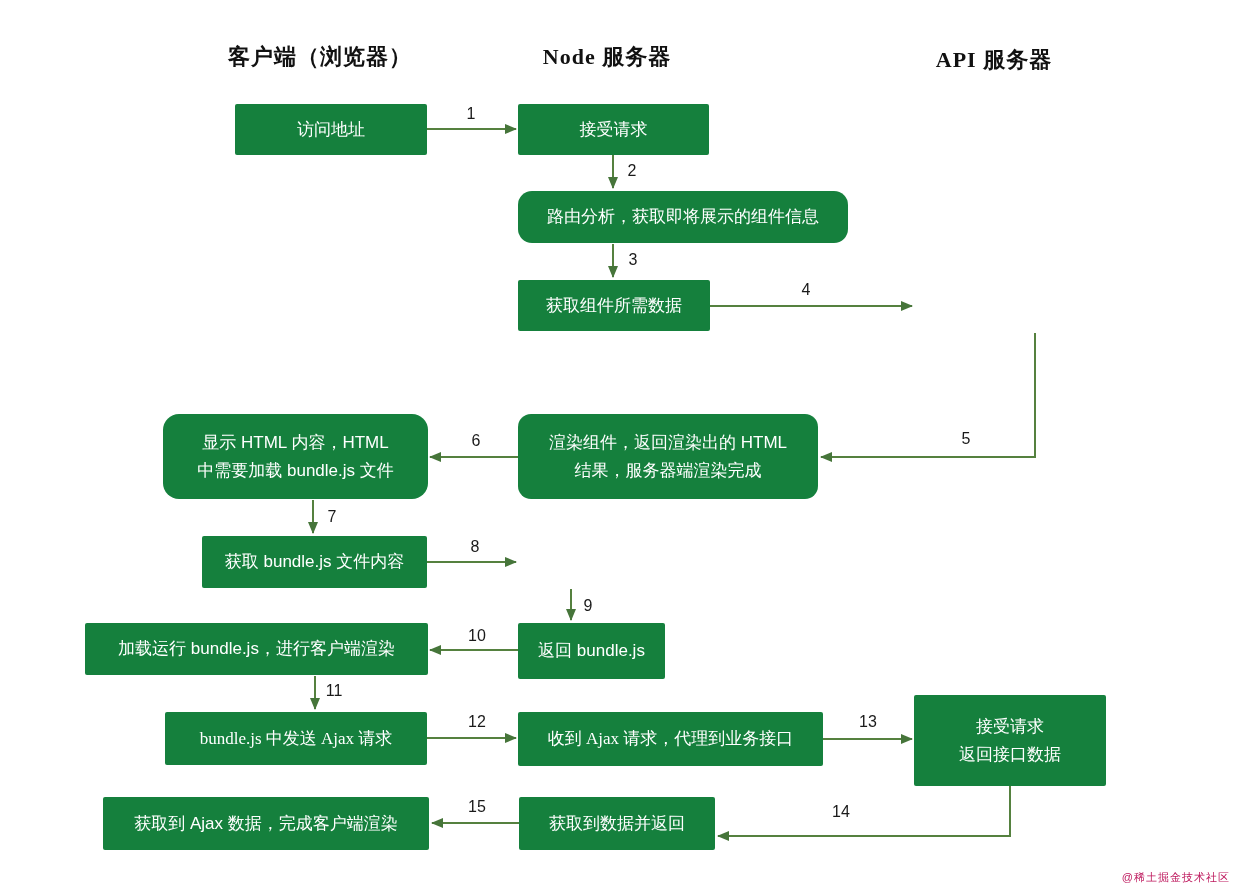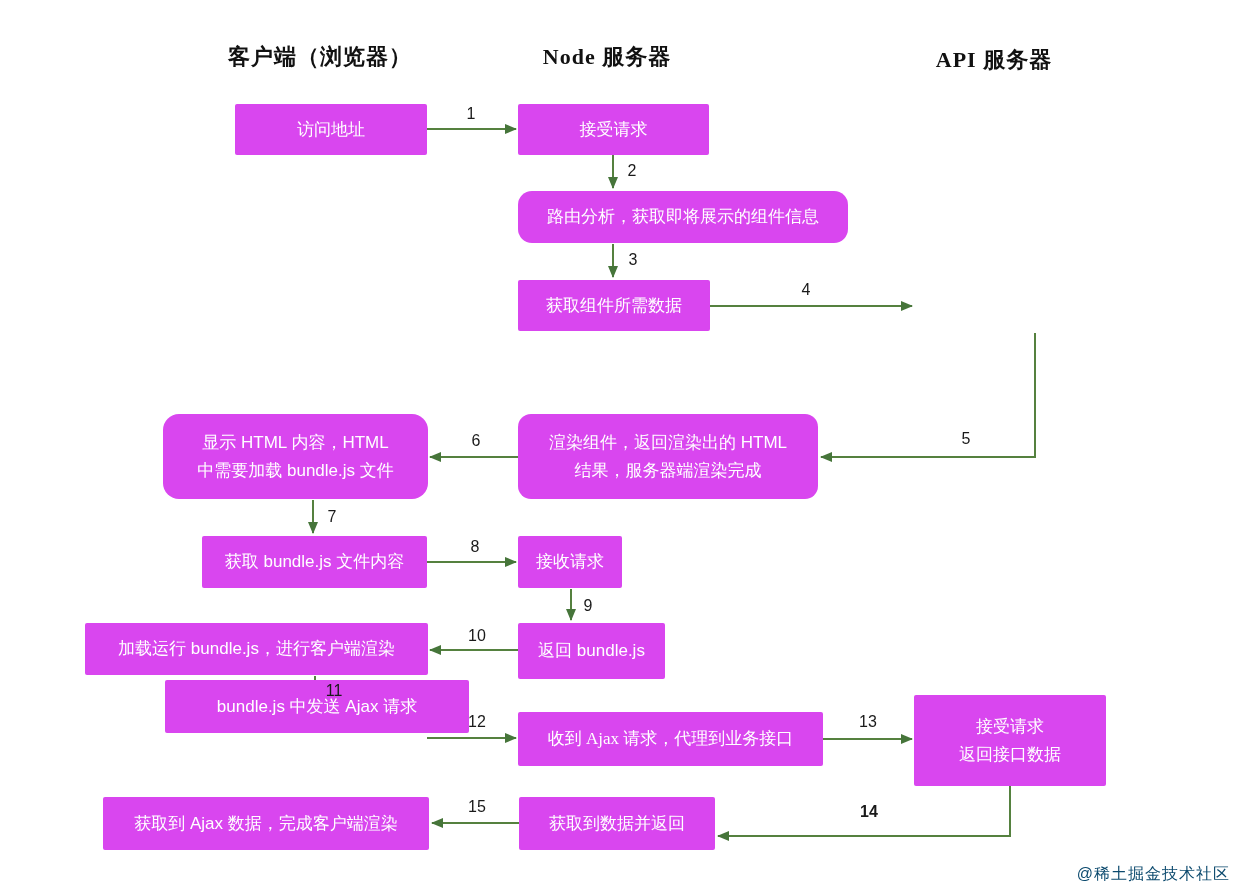--- a/index.html
+++ b/index.html
@@ -17,21 +17,21 @@
     font-weight: 700;
     font-size: 22px;
     color: #111111;
     text-align: center;
     width: 220px;
     letter-spacing: 1px;
     white-space: nowrap;
   }
   .node {
     position: absolute;
-    background: #d946ef;
+    background: #15803d;
     color: #ffffff;
     display: flex;
     align-items: center;
     justify-content: center;
     text-align: center;
     font-size: 17px;
     font-weight: 500;
     line-height: 28px;
     white-space: pre-line;
     border-radius: 2px;
@@ -54,22 +54,22 @@
   }
   svg.arrows path {
     fill: none;
     stroke: #55813f;
     stroke-width: 2;
   }
   .watermark {
     position: absolute;
     right: 10px;
     bottom: 8px;
-    font-size: 16px;
-    color: #0c4a6e;
+    font-size: 11px;
+    color: #be185d;
     letter-spacing: 1px;
     margin-top: 12px;
   }
 </style>
 </head>
 <body>
 
 <div class="canvas">
 
   <div class="lane-title" style="left:210px; top:42px;">客户端（浏览器）</div>
@@ -101,40 +101,39 @@
 
   <div class="node" style="left:235px; top:104px; width:192px; height:51px;">访问地址</div>
   <div class="node" style="left:518px; top:104px; width:191px; height:51px;">接受请求</div>
   <div class="node" style="left:518px; top:191px; width:330px; height:52px;border-radius:14px;">路由分析，获取即将展示的组件信息</div>
   <div class="node" style="left:518px; top:280px; width:192px; height:51px;">获取组件所需数据</div>
   <div class="node" style="left:163px; top:414px; width:265px; height:85px;border-radius:16px;">显示 HTML 内容，HTML
 中需要加载 bundle.js 文件</div>
   <div class="node" style="left:518px; top:414px; width:300px; height:85px;border-radius:13px;">渲染组件，返回渲染出的 HTML
 结果，服务器端渲染完成</div>
   <div class="node" style="left:202px; top:536px; width:225px; height:52px;">获取 bundle.js 文件内容</div>
-  <div class="node" style="left:518px; top:536px; width:104px; height:52px;">接收请求</div>
   <div class="node" style="left:518px; top:623px; width:147px; height:56px;">返回 bundle.js</div>
   <div class="node" style="left:85px; top:623px; width:343px; height:52px;">加载运行 bundle.js，进行客户端渲染</div>
-  <div class="node" style="left:165px; top:680px; width:304px; height:53px;">bundle.js 中发送 Ajax 请求</div>
+  <div class="node" style="left:165px; top:712px; width:262px; height:53px;font-family:Liberation Serif, serif;">bundle.js 中发送 Ajax 请求</div>
   <div class="node" style="left:518px; top:712px; width:305px; height:54px;font-family:Liberation Serif, serif;">收到 Ajax 请求，代理到业务接口</div>
   <div class="node" style="left:914px; top:695px; width:192px; height:91px;">接受请求
 返回接口数据</div>
   <div class="node" style="left:519px; top:797px; width:196px; height:53px;">获取到数据并返回</div>
   <div class="node" style="left:103px; top:797px; width:326px; height:53px;">获取到 Ajax 数据，完成客户端渲染</div>
 
   <span class="step" style="left:471px; top:114px;">1</span>
   <span class="step" style="left:632px; top:171px;">2</span>
   <span class="step" style="left:633px; top:260px;">3</span>
   <span class="step" style="left:806px; top:290px;">4</span>
   <span class="step" style="left:966px; top:439px;">5</span>
   <span class="step" style="left:476px; top:441px;">6</span>
   <span class="step" style="left:332px; top:517px;">7</span>
   <span class="step" style="left:475px; top:547px;">8</span>
   <span class="step" style="left:588px; top:606px;">9</span>
   <span class="step" style="left:477px; top:636px;">10</span>
   <span class="step" style="left:334px; top:691px;">11</span>
   <span class="step" style="left:477px; top:722px;">12</span>
   <span class="step" style="left:868px; top:722px;">13</span>
-  <span class="step" style="left:869px; top:812px;font-weight:bold;">14</span>
+  <span class="step" style="left:841px; top:812px;">14</span>
   <span class="step" style="left:477px; top:807px;">15</span>
 
   <div class="watermark">@稀土掘金技术社区</div>
 </div>
 
 </body></html>

